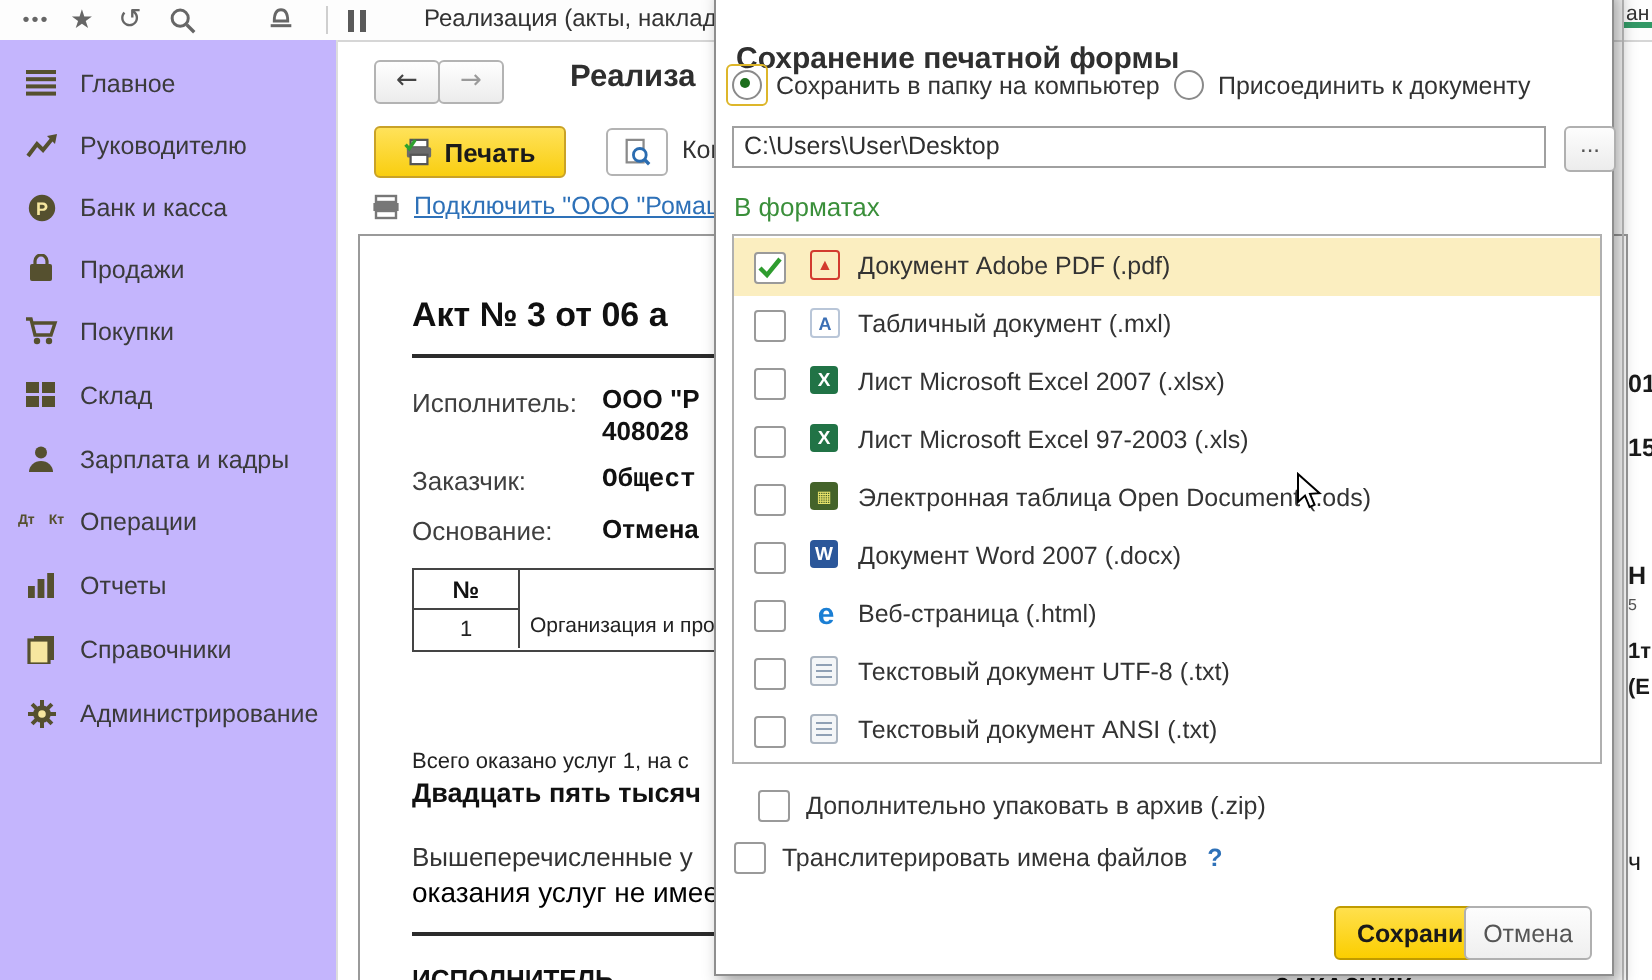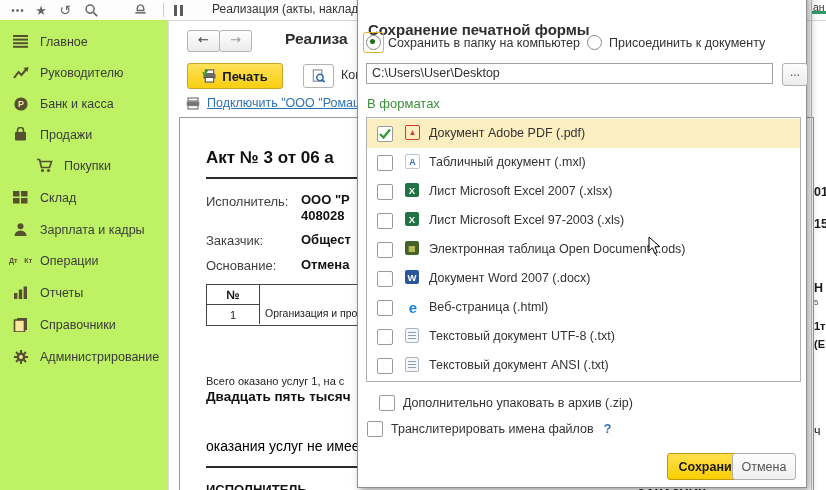--- a/index.html
+++ b/index.html
@@ -8,21 +8,21 @@
   .abs{position:absolute;}
 
   
   #topbar{left:0;top:0;width:826px;height:20px;background:#fdfdfd;border-bottom:1px solid #d6d6d6;}
   .tbi{position:absolute;top:0;height:20px;display:flex;align-items:center;justify-content:center;color:#666;}
   #tb-sep{left:163px;top:3px;width:1px;height:14px;background:#cfcfcf;}
   .pausebar{width:3px;height:11px;background:#5a5a5a;display:inline-block;margin:0 1.5px;}
   #tab-title{left:212px;top:2px;font-size:12px;color:#333;white-space:nowrap;width:150px;overflow:hidden;}
 
   
-  #sidebar{left:0;top:20px;width:168px;height:470px;background:#bef264;border-right:1px solid #ddd;}
+  #sidebar{left:0;top:20px;width:168px;height:470px;background:#c4b5fd;border-right:1px solid #ddd;}
   .sb-item{position:absolute;left:0;width:168px;height:31px;display:flex;align-items:center;cursor:default;}
   .sb-ic{width:17px;height:17px;margin-left:12px;flex:0 0 17px;display:flex;align-items:center;justify-content:center;}
   .sb-lb{margin-left:11px;font-size:12.5px;color:#3b3b3b;white-space:nowrap;}
   .dtkt{font-size:7px;font-weight:bold;color:#55502f;line-height:7px;display:block;}
   .dtkt .kt{margin-left:7px;}
 
   
   .navbtn{position:absolute;top:30px;width:31px;height:20px;background:linear-gradient(#fefefe,#ececec);
           border:1px solid #b3b3b3;border-radius:3px;text-align:center;line-height:18px;font-size:13px;}
   #pg-title{left:285px;top:30px;font-size:15.5px;font-weight:bold;color:#2f2f2f;width:70px;overflow:hidden;white-space:nowrap;}
@@ -166,21 +166,21 @@
   </div>
   <div class="sb-item" style="top:99px;">
     <span class="sb-ic">
       <svg width="15" height="15" viewBox="0 0 15 15">
           <path d="M4.5 5 V3.5 a3 3 0 0 1 6 0 V5" fill="none" stroke="#55502f" stroke-width="1.6"></path>
           <rect x="2" y="5" width="11" height="8.5" rx="1" fill="#55502f"></rect>
         </svg>
     </span>
       <span class="sb-lb">Продажи</span>
   </div>
-  <div class="sb-item" style="top:130px;margin-left:24px;">
+  <div class="sb-item" style="top:130px;">
     <span class="sb-ic">
       <svg width="17" height="15" viewBox="0 0 17 15">
           <polyline points="1,1.5 3.5,1.5 5.5,9.5 13.5,9.5 15.5,3.5 4.2,3.5" fill="none" stroke="#55502f" stroke-width="1.7"></polyline>
           <circle cx="6.5" cy="12.5" r="1.6" fill="#55502f"></circle>
           <circle cx="12.5" cy="12.5" r="1.6" fill="#55502f"></circle>
         </svg>
     </span>
       <span class="sb-lb">Покупки</span>
   </div>
   <div class="sb-item" style="top:162px;">
@@ -281,30 +281,31 @@
   <span id="connect-link">Подключить "ООО "Ромашк</span>
 </div>
 
 <div id="doc" class="abs">
   <div id="doc-title" class="abs">Акт № 3 от 06 а</div>
   <div class="doc-rule" style="top:59px;"></div>
   <div class="doc-lb" style="top:76px;">Исполнитель:</div>
   <div class="doc-val" style="top:74px;">ООО "Р</div>
   <div class="doc-val" style="top:90px;">408028</div>
   <div class="doc-lb" style="top:115px;">Заказчик:</div>
-  <div class="doc-val" style="top:114px;">Общест</div>
+  <div class="doc-val" style="top:114px;font-family:Liberation Mono, monospace;">Общест</div>
   <div class="doc-lb" style="top:140px;">Основание:</div>
   <div class="doc-val" style="top:139px;">Отмена</div>
   <div id="doc-table" class="abs">
     <div class="hd" id="dt-c1">№</div>
     <div id="dt-r1">1</div>
     <div id="dt-r2">Организация и про</div>
   </div>
   <div id="doc-sm" class="abs">Всего оказано услуг 1, на с</div>
   <div id="doc-bold" class="abs">Двадцать пять тысяч</div>
+  <div id="doc-p1" class="abs">Вышеперечисленные у</div>
   <div id="doc-p2" class="abs">оказания услуг не имее</div>
   <div class="doc-rule" style="top:348px;"></div>
   <div id="doc-foot" class="abs">ИСПОЛНИТЕЛЬ</div>
 </div>
 
 <div id="vline" class="abs"></div>
 <div id="tabfrag" class="abs frag" style="left:813px;top:1px;">ан</div>
 <div id="tabfrag-bar" class="abs"></div>
 <div class="frag" style="top:185px;font-size:12.5px;font-weight:bold;">01</div>
 <div class="frag" style="top:217px;font-size:12.5px;font-weight:bold;">15</div>

